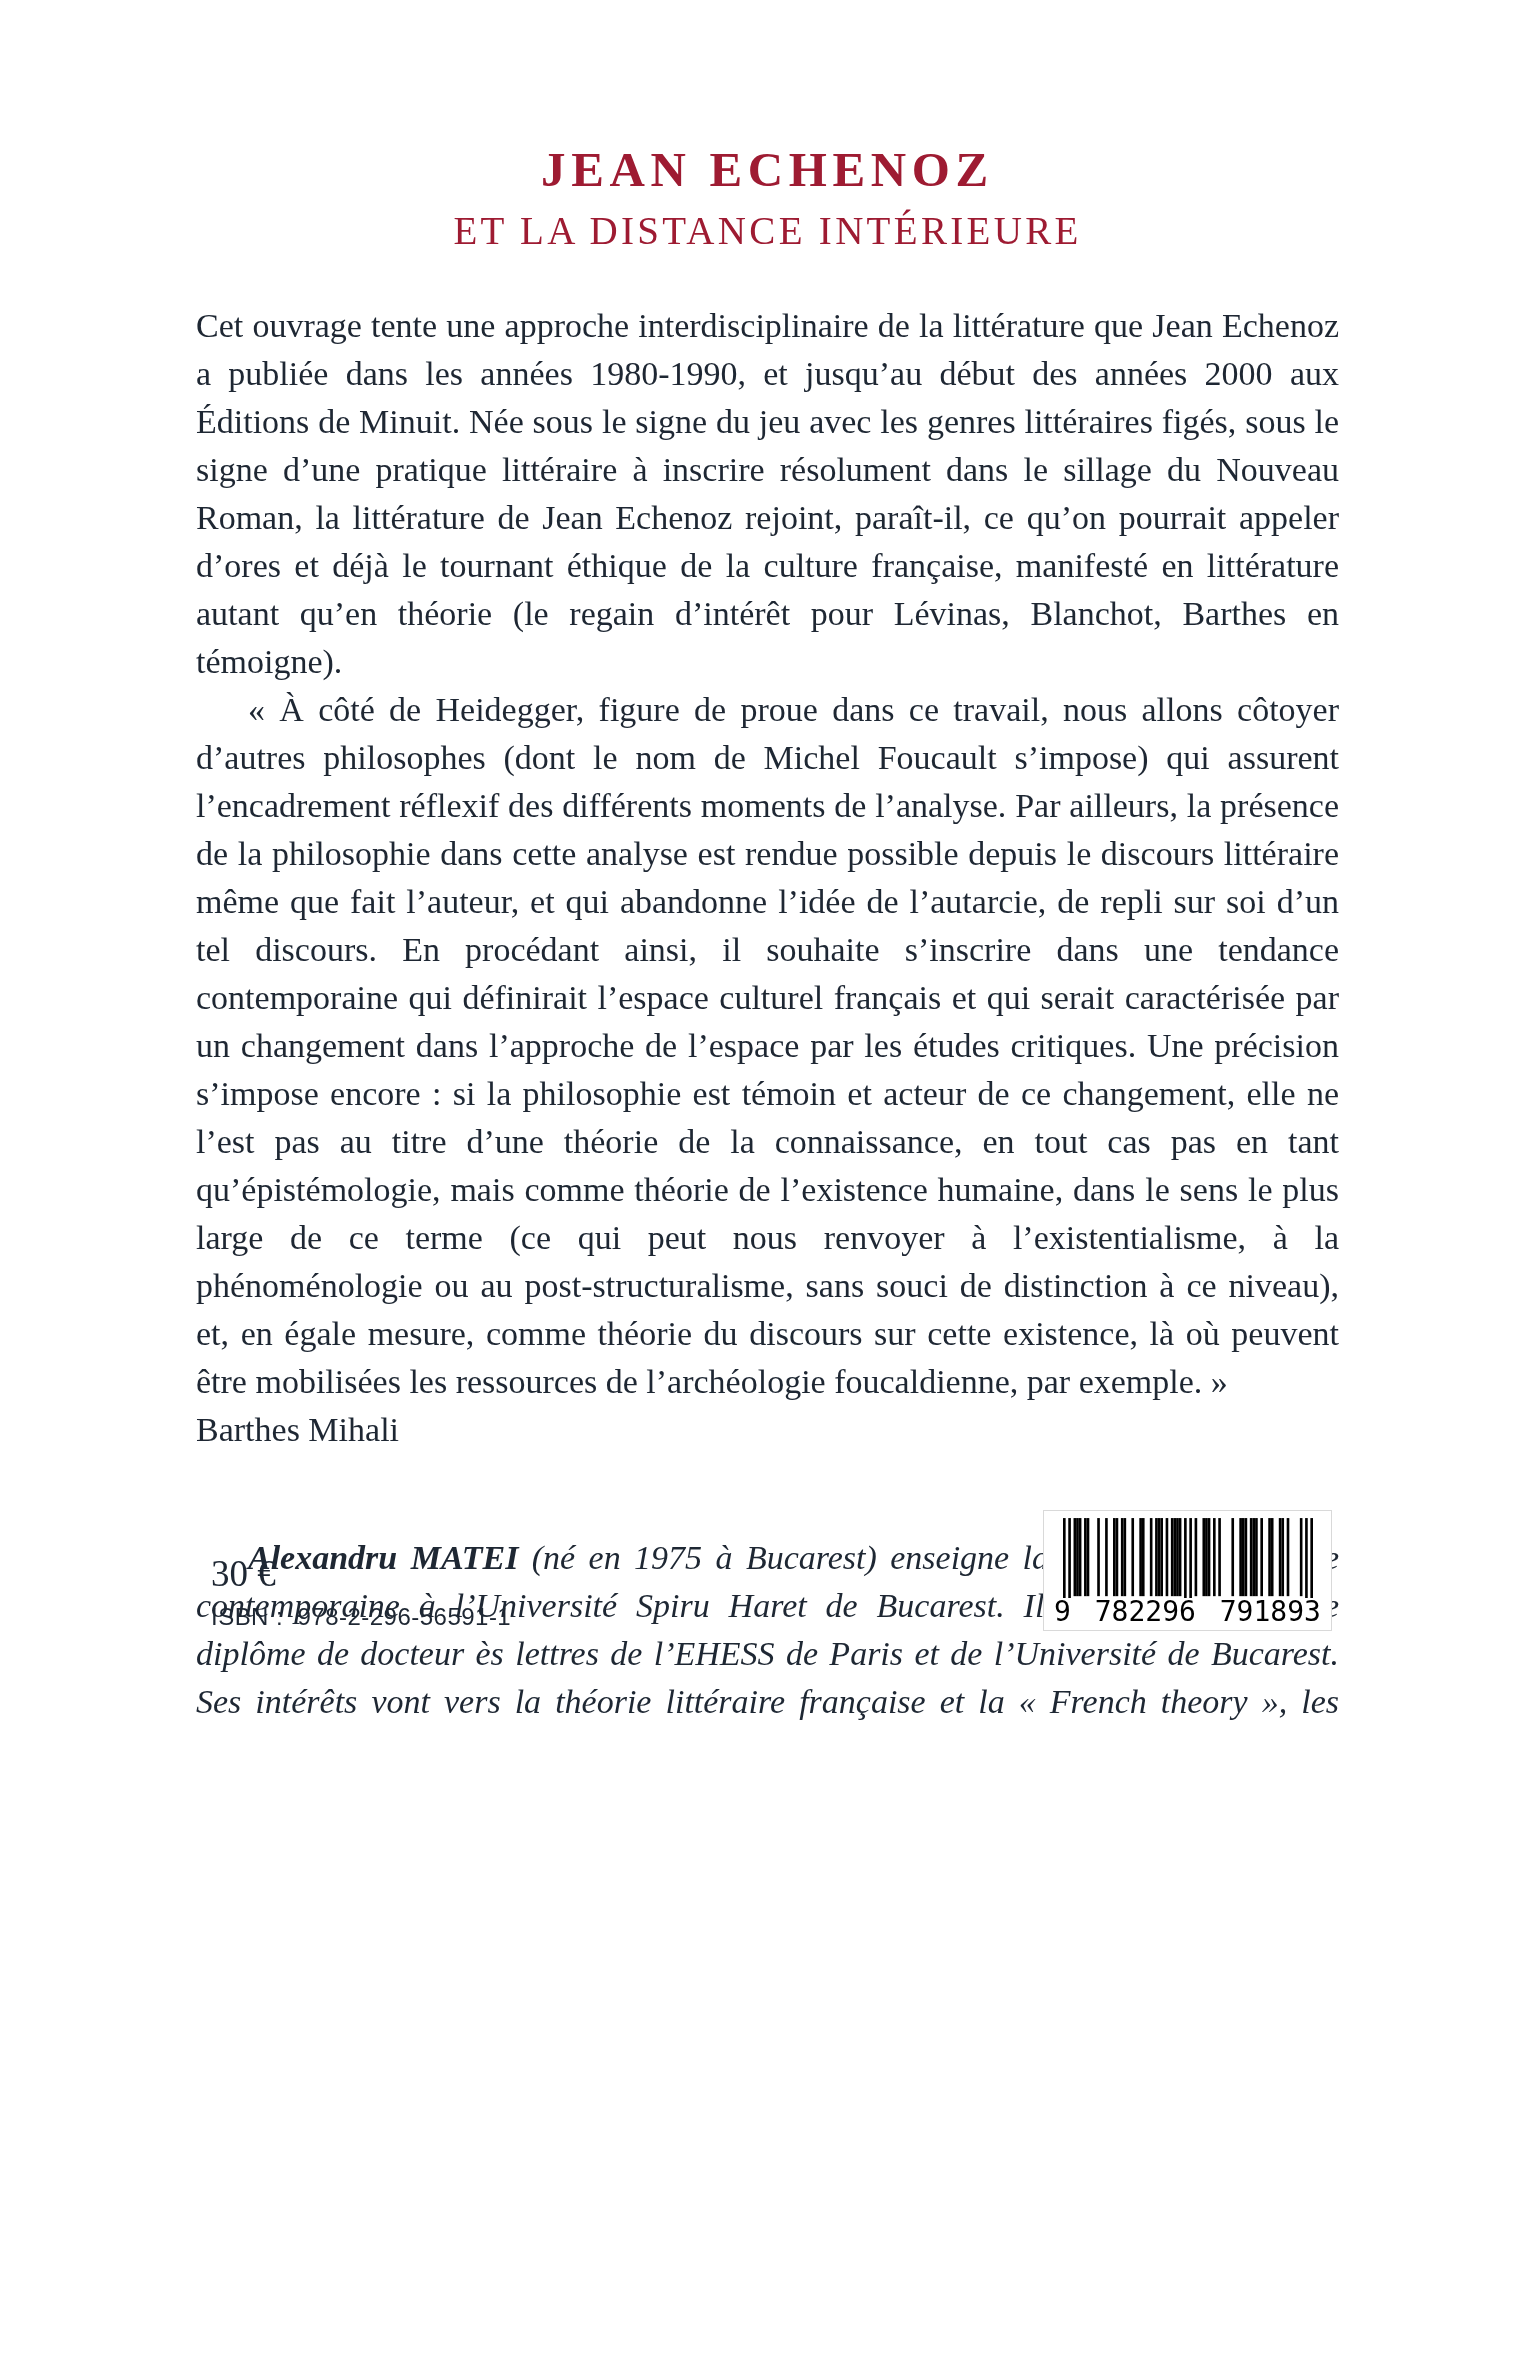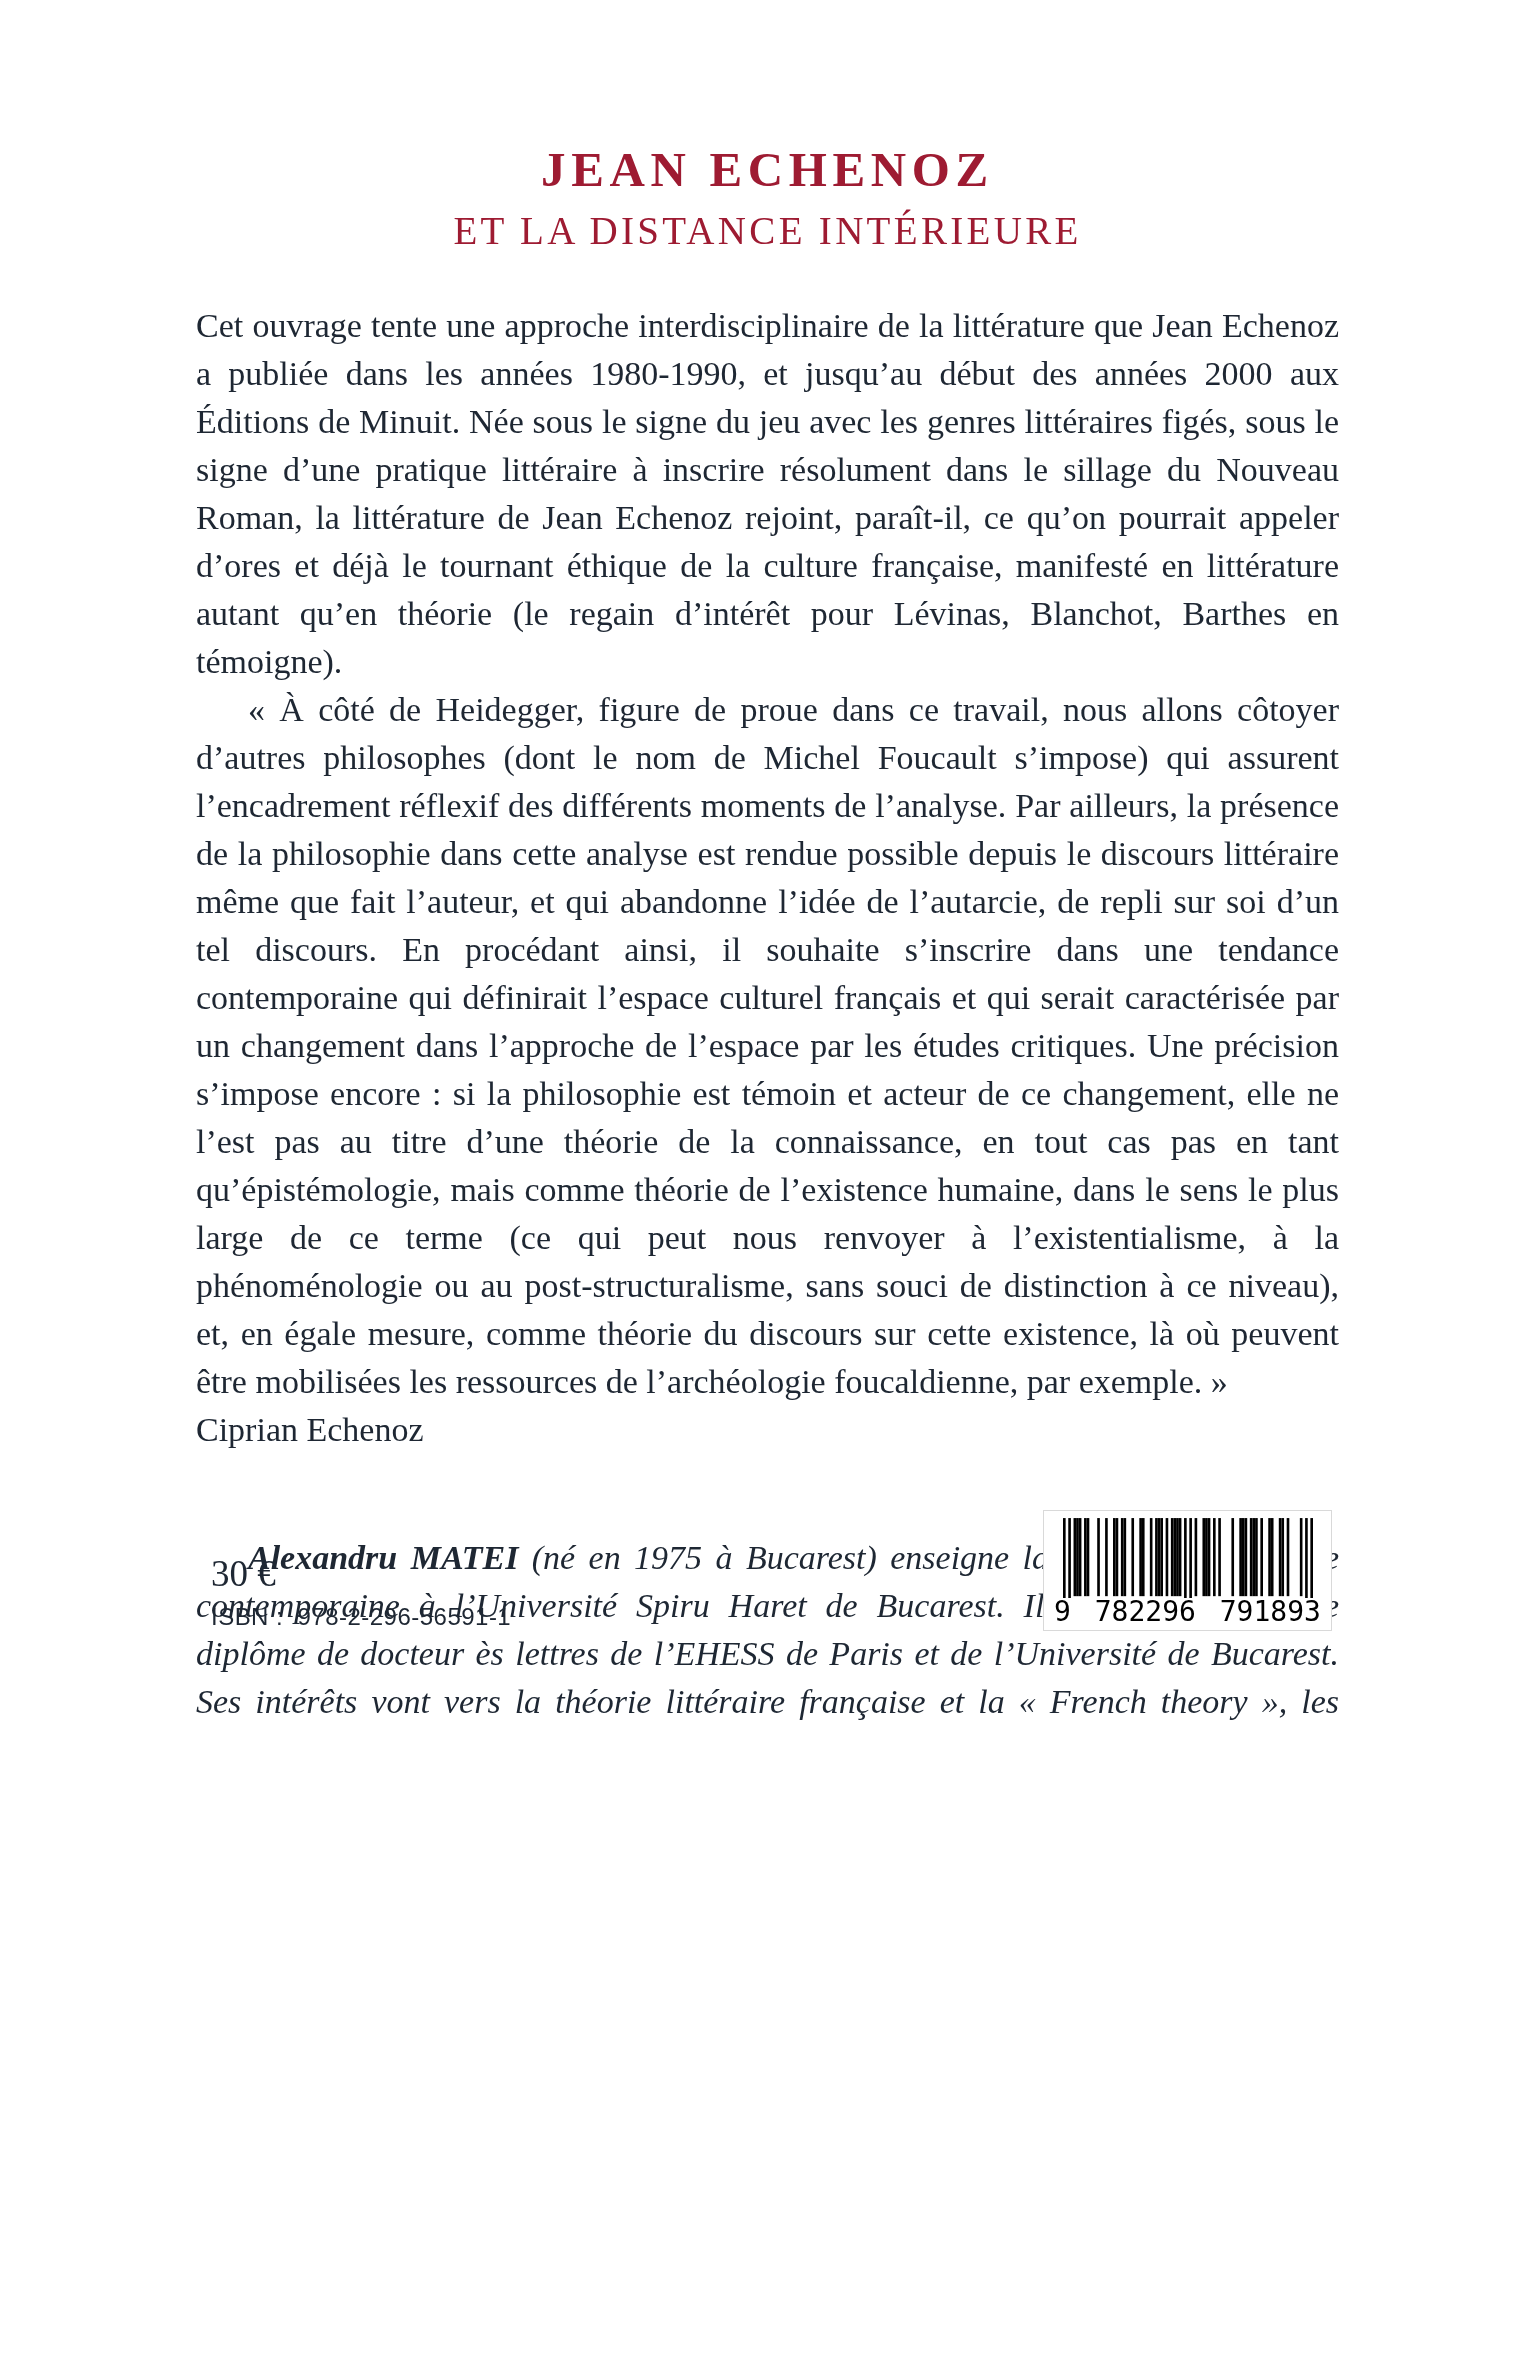--- a/index.html
+++ b/index.html
@@ -93,21 +93,21 @@
 <div class="page">
 
   <header class="titles">
     <h1 class="book-title">JEAN ECHENOZ</h1>
     <h2 class="book-subtitle">ET LA DISTANCE INTÉRIEURE</h2>
   </header>
 
   <section class="blurb">
     <p class="para">Cet ouvrage tente une approche interdisciplinaire de la littérature que Jean Echenoz a publiée dans les années 1980-1990, et jusqu’au début des années 2000 aux Éditions de Minuit. Née sous le signe du jeu avec les genres littéraires figés, sous le signe d’une pratique littéraire à inscrire résolument dans le sillage du Nouveau Roman, la littérature de Jean Echenoz rejoint, paraît-il, ce qu’on pourrait appeler d’ores et déjà le tournant éthique de la culture française, manifesté en littérature autant qu’en théorie (le regain d’intérêt pour Lévinas, Blanchot, Barthes en témoigne).</p>
     <p class="para indent">« À côté de Heidegger, figure de proue dans ce travail, nous allons côtoyer d’autres philosophes (dont le nom de Michel Foucault s’impose) qui assurent l’encadrement réflexif des différents moments de l’analyse. Par ailleurs, la présence de la philosophie dans cette analyse est rendue possible depuis le discours littéraire même que fait l’auteur, et qui abandonne l’idée de l’autarcie, de repli sur soi d’un tel discours. En procédant ainsi, il souhaite s’inscrire dans une tendance contemporaine qui définirait l’espace culturel français et qui serait caractérisée par un changement dans l’approche de l’espace par les études critiques. Une précision s’impose encore : si la philosophie est témoin et acteur de ce changement, elle ne l’est pas au titre d’une théorie de la connaissance, en tout cas pas en tant qu’épistémologie, mais comme théorie de l’existence humaine, dans le sens le plus large de ce terme (ce qui peut nous renvoyer à l’existentialisme, à la phénoménologie ou au post-structuralisme, sans souci de distinction à ce niveau), et, en égale mesure, comme théorie du discours sur cette existence, là où peuvent être mobilisées les ressources de l’archéologie foucaldienne, par exemple. »</p>
-    <p class="para attribution">Ciprian Echenoz</p>
+    <p class="para attribution">Barthes Mihali</p>
   </section>
 
   <section class="bio">
     <p class="para indent"><span class="bio-name">Alexandru MATEI</span><span> (né en 1975 à Bucarest) enseigne la littérature française contemporaine à l’Université Spiru Haret de Bucarest. Il obtient en 2007 le diplôme de docteur ès lettres de l’EHESS de Paris et de l’Université de Bucarest. Ses intérêts vont vers la théorie littéraire française et la « French theory », les études culturelles et la culture roumaine contemporaine. En français, son nom apparaît associé à des articles publiés sur le site de théorie et histoire littéraire www.fabula.org.</span></p>
   </section>
 
   <div class="footer-left">
     <div class="price">30 €</div>
     <div class="isbn-line"><span>ISBN :</span>&nbsp;&nbsp;<span>978-2-296-56591-1</span></div>
   </div>

